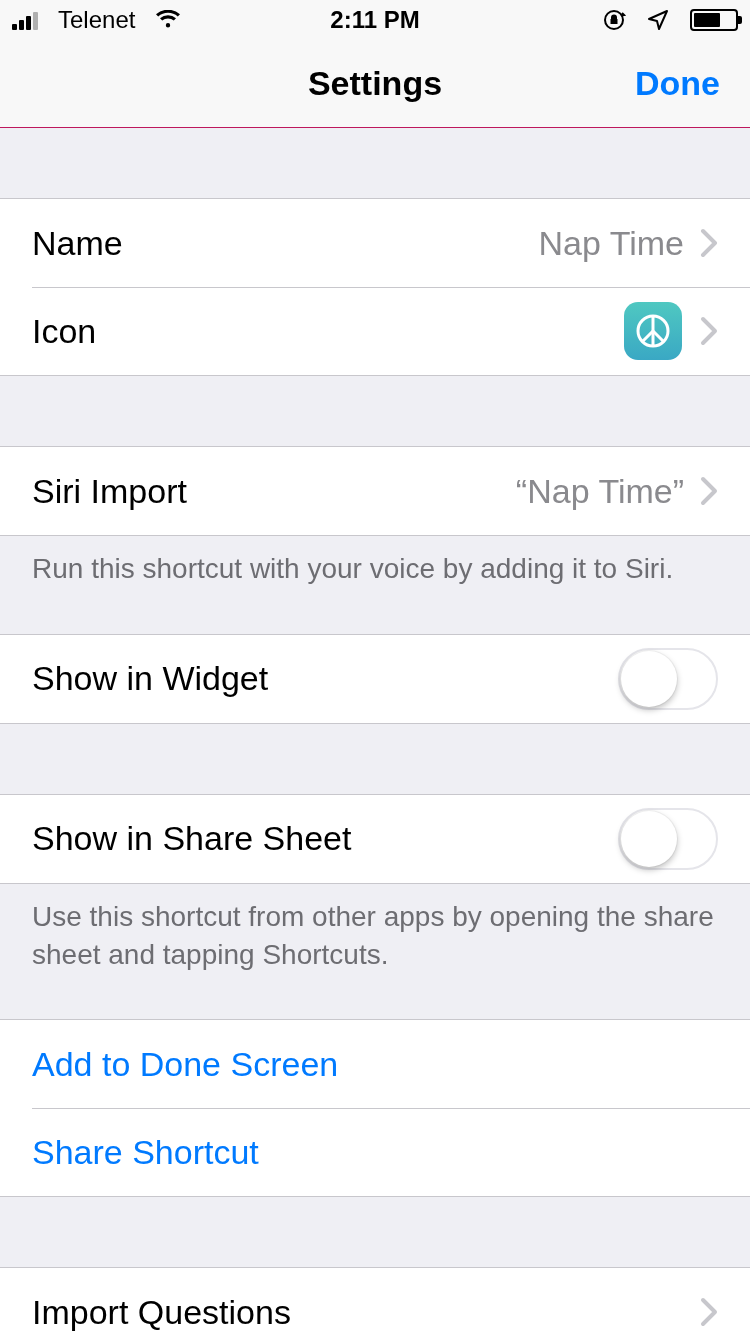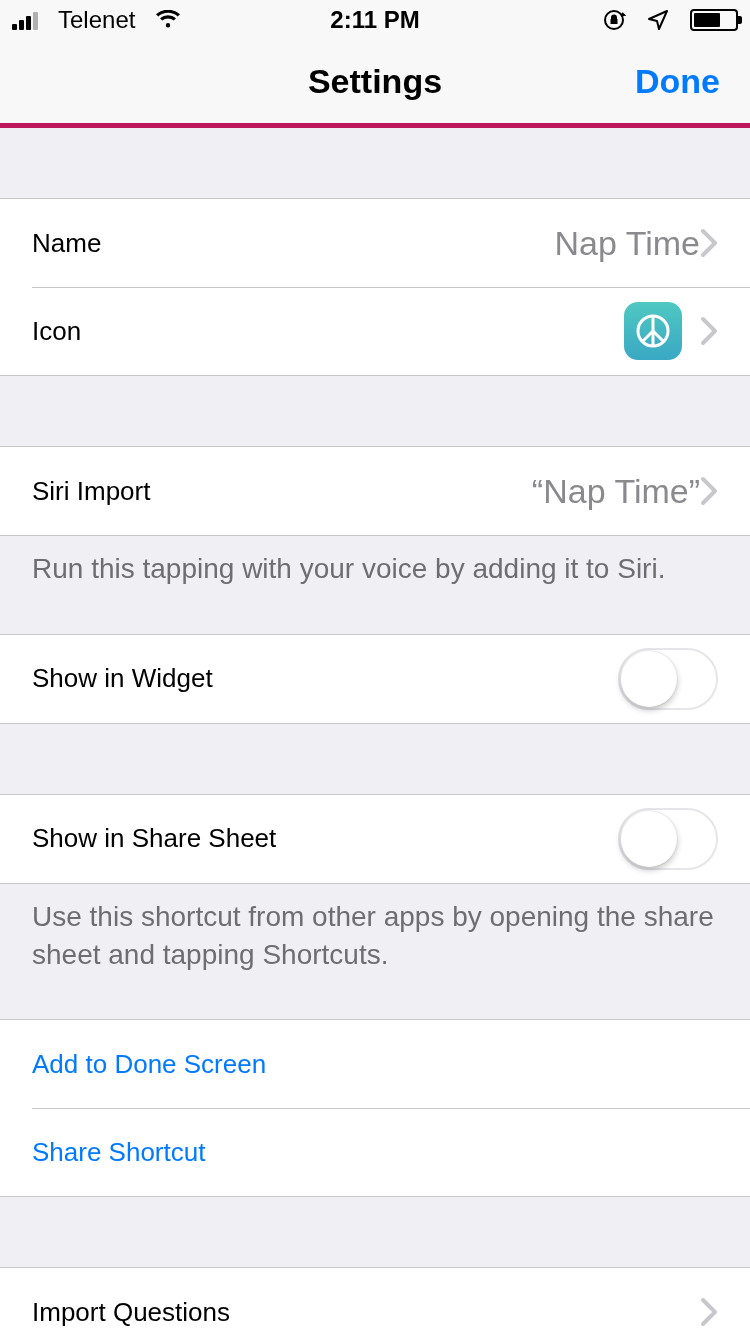--- a/index.html
+++ b/index.html
@@ -36,21 +36,21 @@
   .battery { display:flex; align-items:center; }
   .battery-body { width: 48px; height: 22px; border:2px solid #000; border-radius:4px; position:relative; }
   .battery-body::after{ content:""; position:absolute; right:-6px; top:5px; width:4px; height:8px; background:#000; border-radius:0 2px 2px 0;}
   .battery-fill{ position:absolute; left:2px; top:2px; bottom:2px; width:60%; background:#000; border-radius:1px;}
 
   
   .nav-bar {
     position: relative;
     height: 88px;
     background: #f8f8f8;
-    border-bottom: 5px solid #be185d;
+    border-bottom: 1px solid #be185d;
     display: flex;
     align-items: center;
     justify-content: center;
   }
   .nav-title { font-size: 34px; font-weight: 700; }
   .nav-done {
     position: absolute;
     right: 30px;
     color: #007aff;
     font-size: 34px;
@@ -71,23 +71,23 @@
     display: flex;
     align-items: center;
     position: relative;
   }
   .cell + .cell::before {
     content:"";
     position:absolute;
     left:32px; right:0; top:0;
     height:1px; background:#c8c7cc;
   }
-  .cell-label { font-size: 26px; flex: 0 0 auto; }
+  .cell-label { font-size: 34px; flex: 0 0 auto; }
   .cell-spacer { flex: 1 1 auto; }
-  .cell-value { font-size: 34px; color:#8a8a8e; text-align:right;}
+  .cell-value { font-size: 34px; color:#8a8a8e; margin-right: 16px; text-align:right;}
   .chevron { color:#c7c7cc; }
   .chevron svg { width: 18px; height: 30px; display:block; }
   .link .cell-label { color:#007aff; }
 
   .footer-text {
     padding: 14px 32px 0 32px;
     font-size: 28px;
     color:#6d6d72;
     line-height: 1.35;
   }
@@ -203,21 +203,21 @@
     <span class="cell-label">Siri Import</span>
     <span class="cell-spacer"></span>
     <span class="cell-value">“Nap Time”</span>
     <span class="chevron">
       <svg viewBox="0 0 18 30">
           <path d="M3 3l12 12L3 27" fill="none" stroke="#c7c7cc" stroke-width="4" stroke-linecap="round" stroke-linejoin="round"></path>
         </svg>
     </span>
   </div>
 </div>
-<div class="footer-text">Run this tapping with your voice by adding it to Siri.</div>
+<div class="footer-text">Run this shortcut with your voice by adding it to Siri.</div>
 
 <div style="height:46px"></div>
 
 <div class="group">
   <div class="cell">
     <span class="cell-label">Show in Widget</span>
     <span class="cell-spacer"></span>
     <span class="switch">
         <span class="knob"></span>
       </span>

